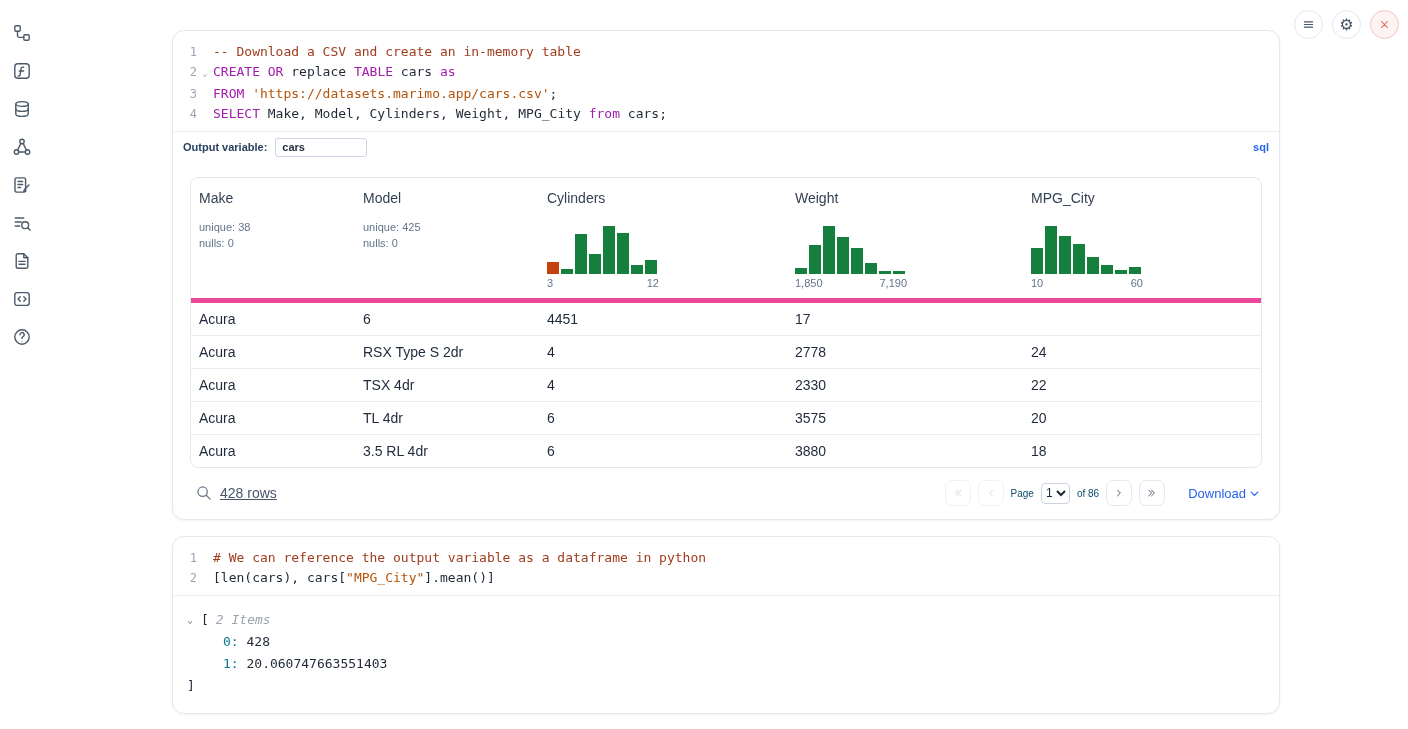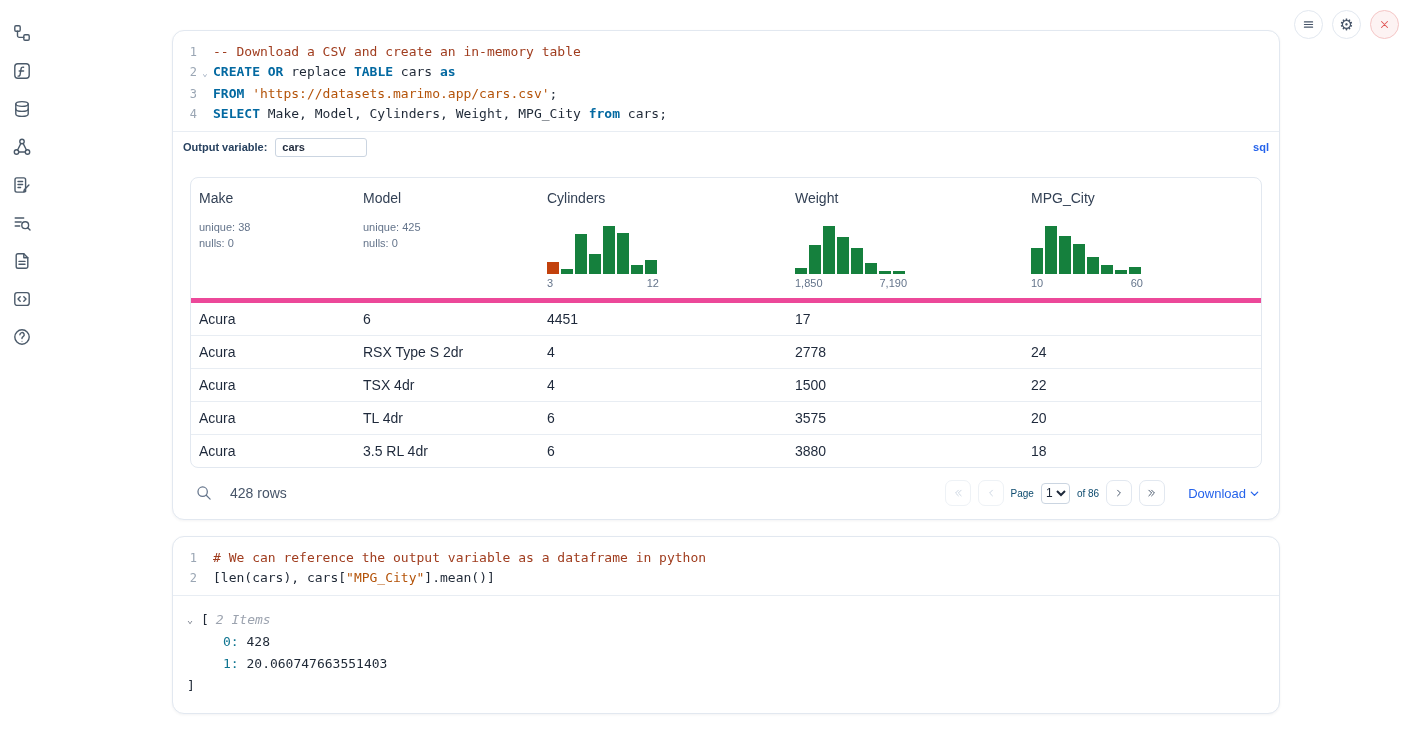--- a/index.html
+++ b/index.html
@@ -28,21 +28,21 @@
         border-radius:12px;box-shadow:0 1px 3px rgba(15,23,42,.05);box-sizing:border-box;}
   #cell1{top:30px;}
   #cell2{top:536px;}
 
   .editor{padding:11px 0 7px;cursor:text;}
   .code-line{display:flex;line-height:20px;font-family:"DejaVu Sans Mono",monospace;font-size:13px;}
   .gutter{width:24px;flex:none;text-align:right;color:#9aa6b4;font-size:12px;user-select:none;}
   .fold{width:16px;flex:none;text-align:center;color:#94a3b8;font-size:9px;line-height:22px;}
   .code-text{white-space:pre;}
   .tok-comment{color:#a03d1f;}
-  .tok-kw{color:#0369a1;font-weight:bold;}
+  .tok-kw{color:#a21caf;}
   .tok-str{color:#b45309;}
   .tok-plain{color:#1f2937;}
 
   .editor-footer{display:flex;align-items:center;gap:8px;border-top:1px solid #e8edf3;padding:3px 10px;height:24px;}
   .ov-label{font-size:11px;font-weight:700;color:#27415f;}
   .ov-input{width:78px;height:17px;border:1px solid #cbd5e1;border-radius:3px;font-size:11px;font-weight:700;
             color:#1e293b;padding:0 6px;outline:none;}
   .lang-badge{margin-left:auto;font-size:11px;font-weight:600;color:#2563eb;cursor:pointer;}
 
   
@@ -57,21 +57,21 @@
   .hist-bar{width:12px;flex:none;}
   .hist-labels{display:flex;justify-content:space-between;font-size:11px;color:#64748b;margin-top:3px;}
   .t-row{display:grid;grid-template-columns:164px 184px 248px 236px 1fr;border-top:1px solid #e8edf3;}
   .t-row:first-child{border-top:none;}
   .t-cell{font-size:14px;color:#1e293b;padding:0 8px;line-height:32px;white-space:nowrap;overflow:hidden;}
 
   .result-footer{display:flex;align-items:center;padding:12px 2px 0;}
   .search-btn{border:none;background:none;color:#64748b;width:24px;height:24px;padding:0;cursor:pointer;
               display:flex;align-items:center;justify-content:center;}
   .search-btn svg{width:18px;height:18px;}
-  .rows-count{font-size:14px;color:#475569;margin-left:14px;}
+  .rows-count{font-size:14px;color:#475569;margin-left:4px;text-decoration:underline;}
   .pager{margin-left:auto;display:flex;align-items:center;gap:7px;}
   .pg-btn{width:26px;height:26px;border:1px solid #e2e8f0;border-radius:7px;background:#fff;color:#475569;
           display:flex;align-items:center;justify-content:center;cursor:pointer;padding:0;}
   .pg-btn svg{width:14px;height:14px;}
   .pg-btn.disabled{color:#cbd5e1;border-color:#eef2f6;}
   .pg-text{font-size:10px;color:#0c4a6e;}
   .page-select{height:21px;border:1px solid #cbd5e1;border-radius:4px;font-size:12px;color:#1e293b;background:#fff;}
   .download{display:flex;align-items:center;gap:3px;color:#2563eb;font-size:13px;margin-left:16px;cursor:pointer;
             background:none;border:none;padding:0;text-align:right;}
   .download svg{width:11px;height:11px;}
@@ -287,21 +287,21 @@
             <div class="t-cell">Acura</div>
             <div class="t-cell">RSX Type S 2dr</div>
             <div class="t-cell">4</div>
             <div class="t-cell">2778</div>
             <div class="t-cell">24</div>
           </div>
           <div class="t-row">
             <div class="t-cell">Acura</div>
             <div class="t-cell">TSX 4dr</div>
             <div class="t-cell">4</div>
-            <div class="t-cell">1500</div>
+            <div class="t-cell">2330</div>
             <div class="t-cell">22</div>
           </div>
           <div class="t-row">
             <div class="t-cell">Acura</div>
             <div class="t-cell">TL 4dr</div>
             <div class="t-cell">6</div>
             <div class="t-cell">3575</div>
             <div class="t-cell">20</div>
           </div>
           <div class="t-row">

